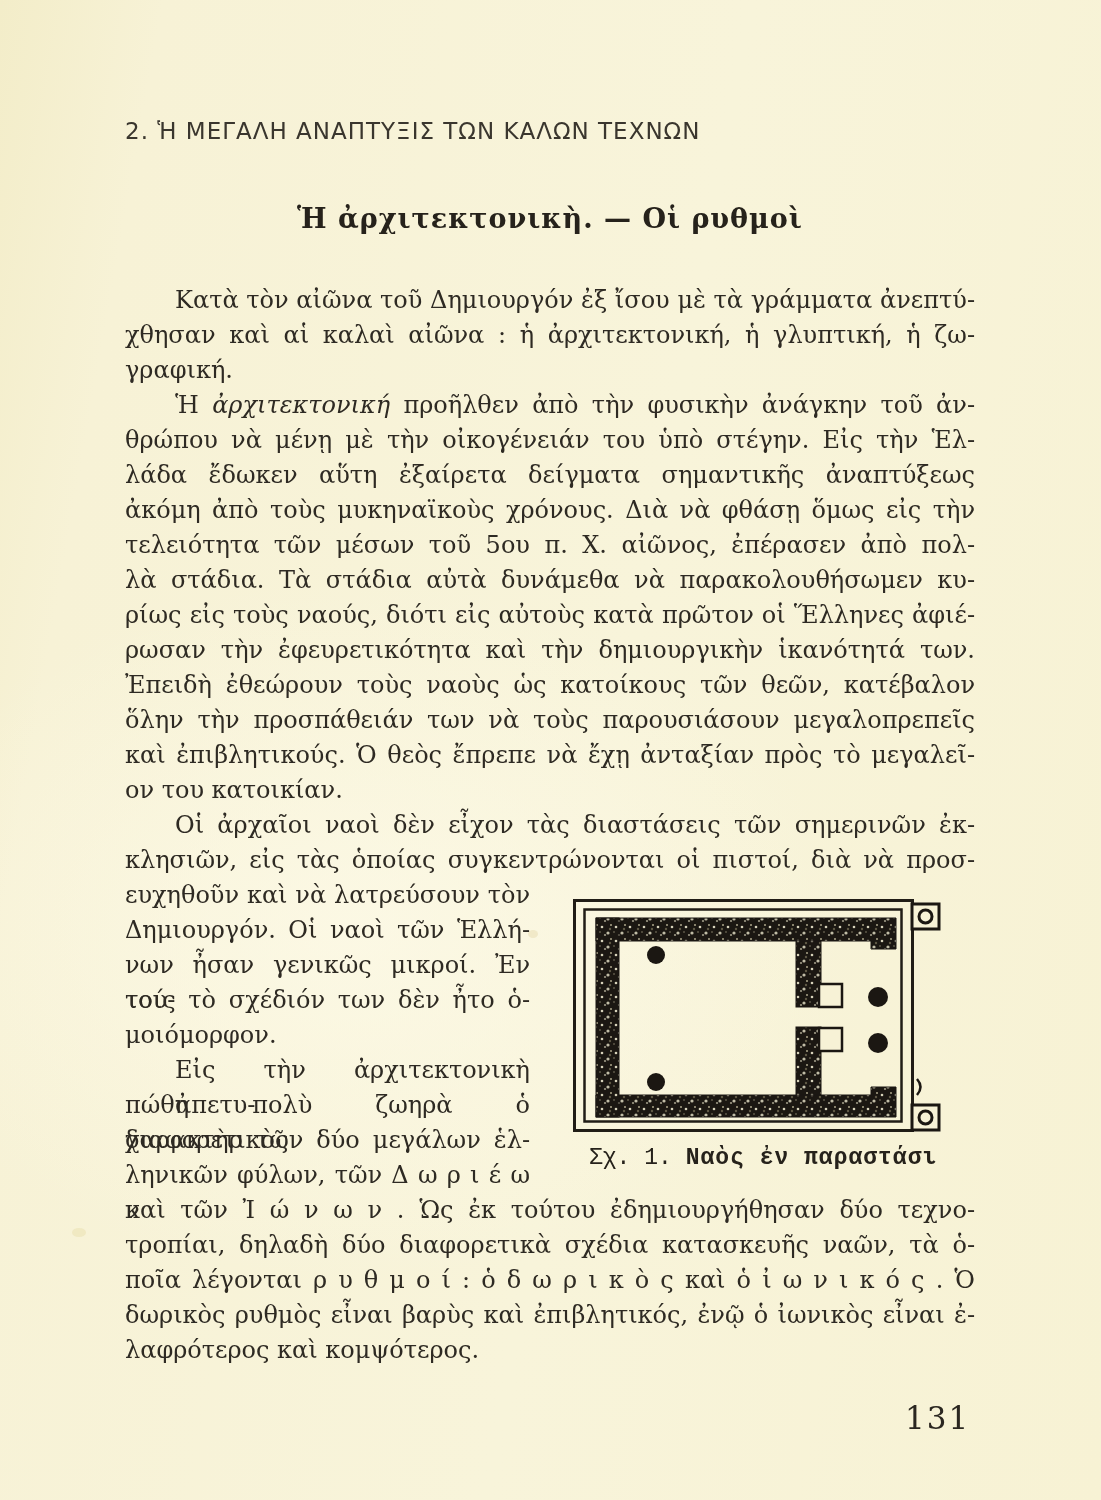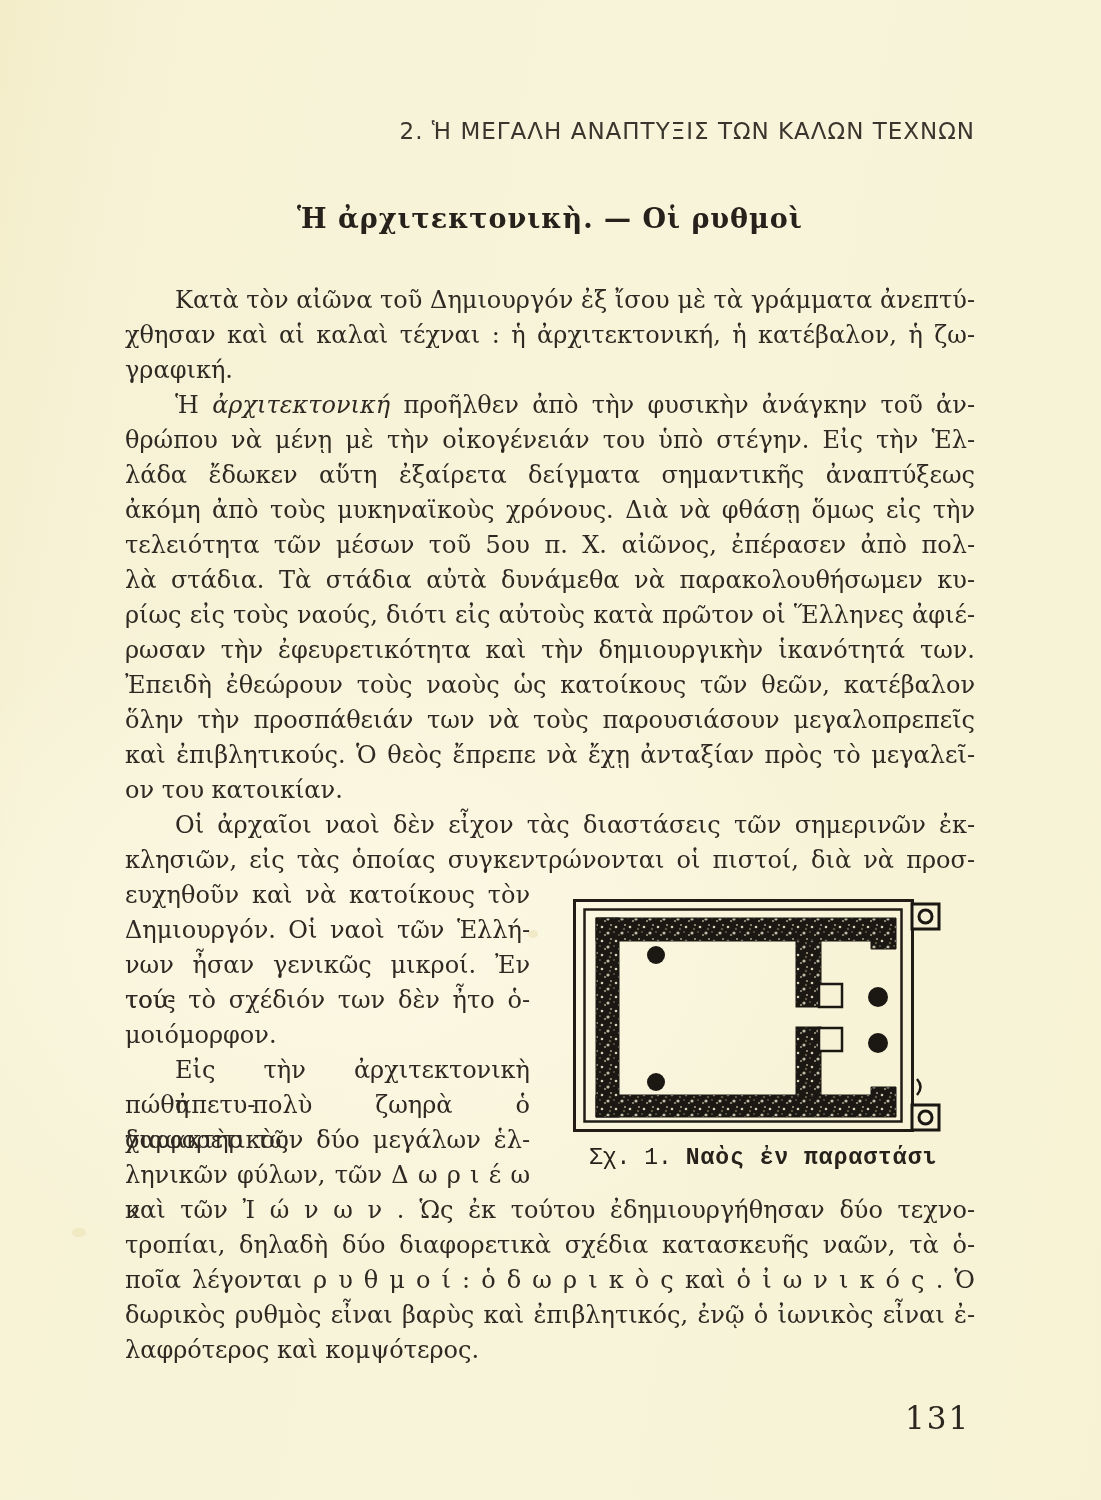--- a/index.html
+++ b/index.html
@@ -10,21 +10,21 @@
     background:
       radial-gradient(ellipse 700px 500px at 32% 62%, rgba(253,250,232,.75) 0%, rgba(253,250,232,0) 70%),
       linear-gradient(100deg, #f3edc9 0%, #f7f2d6 12%, #f8f4da 55%, #f7f2d4 100%);
     font-family:"DejaVu Serif", serif;
     color:#2e2a23;
   }
   .speck{position:absolute;border-radius:50%;opacity:.5;}
   
   .h1{
     position:absolute;left:125px;top:118px;width:850px;
-    text-align:right;
+    text-align:left;
     font-family:"DejaVu Sans", sans-serif;
     font-size:23px;letter-spacing:1px;
     color:#3a362e;white-space:nowrap;
   }
   .h2{
     position:absolute;left:125px;top:203px;width:850px;
     text-align:center;
     font-weight:bold;font-size:27px;letter-spacing:1px;
     color:#26221b;white-space:nowrap;
   }
@@ -63,39 +63,39 @@
 
   <div class="speck" style="left:72px;top:1228px;width:14px;height:9px;background:#e9dfae;"></div>
   <div class="speck" style="left:528px;top:930px;width:10px;height:8px;background:#e8dcb0;"></div>
 
   <div class="h1">2. Ἡ ΜΕΓΑΛΗ ΑΝΑΠΤΥΞΙΣ ΤΩΝ ΚΑΛΩΝ ΤΕΧΝΩΝ</div>
   <div class="h2">Ἡ ἀρχιτεκτονικὴ. — Οἱ ρυθμοὶ</div>
 
   <div class="flow">
 
     <div class="ln ind">Κατὰ τὸν αἰῶνα τοῦ Δημιουργόν ἐξ ἴσου μὲ τὰ γράμματα ἀνεπτύ-</div>
-    <div class="ln">χθησαν καὶ αἱ καλαὶ τέχναι : ἡ ἀρχιτεκτονική, ἡ κατέβαλον, ἡ ζω-</div>
+    <div class="ln">χθησαν καὶ αἱ καλαὶ αἰῶνα : ἡ ἀρχιτεκτονική, ἡ γλυπτική, ἡ ζω-</div>
     <div class="ln last">γραφική.</div>
 
     <div class="ln ind"><span>Ἡ </span><span class="it">ἀρχιτεκτονική</span><span> προῆλθεν ἀπὸ τὴν φυσικὴν ἀνάγκην τοῦ ἀν-</span></div>
     <div class="ln">θρώπου νὰ μένῃ μὲ τὴν οἰκογένειάν του ὑπὸ στέγην. Εἰς τὴν Ἑλ-</div>
     <div class="ln">λάδα ἔδωκεν αὕτη ἐξαίρετα δείγματα σημαντικῆς ἀναπτύξεως</div>
     <div class="ln">ἀκόμη ἀπὸ τοὺς μυκηναϊκοὺς χρόνους. Διὰ νὰ φθάσῃ ὅμως εἰς τὴν</div>
     <div class="ln">τελειότητα τῶν μέσων τοῦ 5ου π. Χ. αἰῶνος, ἐπέρασεν ἀπὸ πολ-</div>
     <div class="ln">λὰ στάδια. Τὰ στάδια αὐτὰ δυνάμεθα νὰ παρακολουθήσωμεν κυ-</div>
     <div class="ln">ρίως εἰς τοὺς ναούς, διότι εἰς αὐτοὺς κατὰ πρῶτον οἱ Ἕλληνες ἀφιέ-</div>
     <div class="ln">ρωσαν τὴν ἐφευρετικότητα καὶ τὴν δημιουργικὴν ἱκανότητά των.</div>
     <div class="ln">Ἐπειδὴ ἐθεώρουν τοὺς ναοὺς ὡς κατοίκους τῶν θεῶν, κατέβαλον</div>
     <div class="ln">ὅλην τὴν προσπάθειάν των νὰ τοὺς παρουσιάσουν μεγαλοπρεπεῖς</div>
     <div class="ln">καὶ ἐπιβλητικούς. Ὁ θεὸς ἔπρεπε νὰ ἔχῃ ἀνταξίαν πρὸς τὸ μεγαλεῖ-</div>
     <div class="ln last">ον του κατοικίαν.</div>
 
     <div class="ln ind">Οἱ ἀρχαῖοι ναοὶ δὲν εἶχον τὰς διαστάσεις τῶν σημερινῶν ἐκ-</div>
     <div class="ln">κλησιῶν, εἰς τὰς ὁποίας συγκεντρώνονται οἱ πιστοί, διὰ νὰ προσ-</div>
-    <div class="ln nr">ευχηθοῦν καὶ νὰ κατοίκους τὸν</div>
+    <div class="ln nr">ευχηθοῦν καὶ νὰ λατρεύσουν τὸν</div>
     <div class="ln nr">Δημιουργόν. Οἱ ναοὶ τῶν Ἑλλή-</div>
     <div class="ln nr">νων ἦσαν γενικῶς μικροί. Ἐν τού-</div>
     <div class="ln nr">τοις τὸ σχέδιόν των δὲν ἦτο ὁ-</div>
     <div class="ln nr last">μοιόμορφον.</div>
 
     <div class="ln nr ind">Εἰς τὴν ἀρχιτεκτονικὴ ἀπετυ-</div>
     <div class="ln nr">πώθη πολὺ ζωηρὰ ὁ διαφορετικὸς</div>
     <div class="ln nr">χαρακτὴρ τῶν δύο μεγάλων ἑλ-</div>
     <div class="ln nr">ληνικῶν φύλων, τῶν Δ ω ρ ι έ ω ν</div>
     <div class="ln">καὶ τῶν Ἰ ώ ν ω ν . Ὡς ἐκ τούτου ἐδημιουργήθησαν δύο τεχνο-</div>

